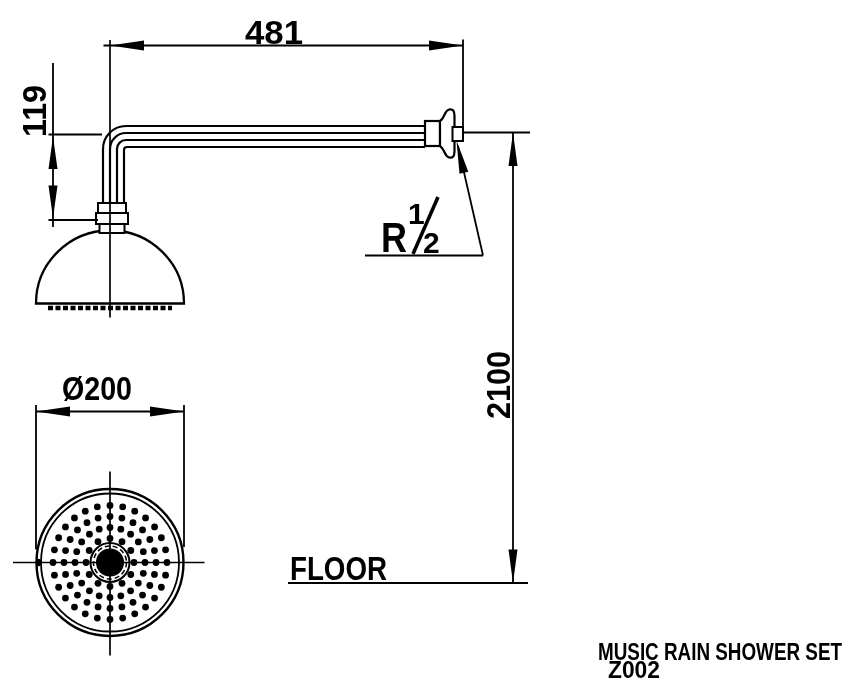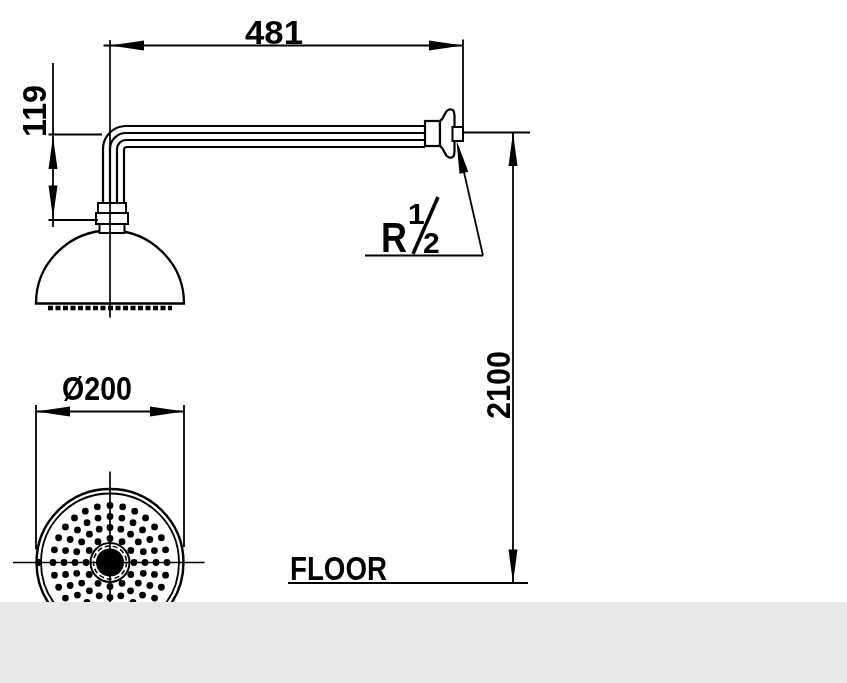--- a/index.html
+++ b/index.html
@@ -1,17 +1,17 @@
 <!DOCTYPE html>
 <html style="--line: #000000; --bg: #ffffff;"><head>
 <meta charset="utf-8">
 <style>
   html,body{margin:0;padding:0;background:#e8e8e8;}
   .page{
-    width:847px;height:602px;
+    width:847px;height:683px;
     background:var(--bg,#fff);
     position:relative;margin:0 auto;
     font-family:"Liberation Sans","DejaVu Sans",sans-serif;
   }
   svg{display:block;}
   
   .ln{stroke:var(--line,#000);fill:none;stroke-linecap:butt;}
   
   .fil{fill:var(--line,#000);stroke:none;}
   

